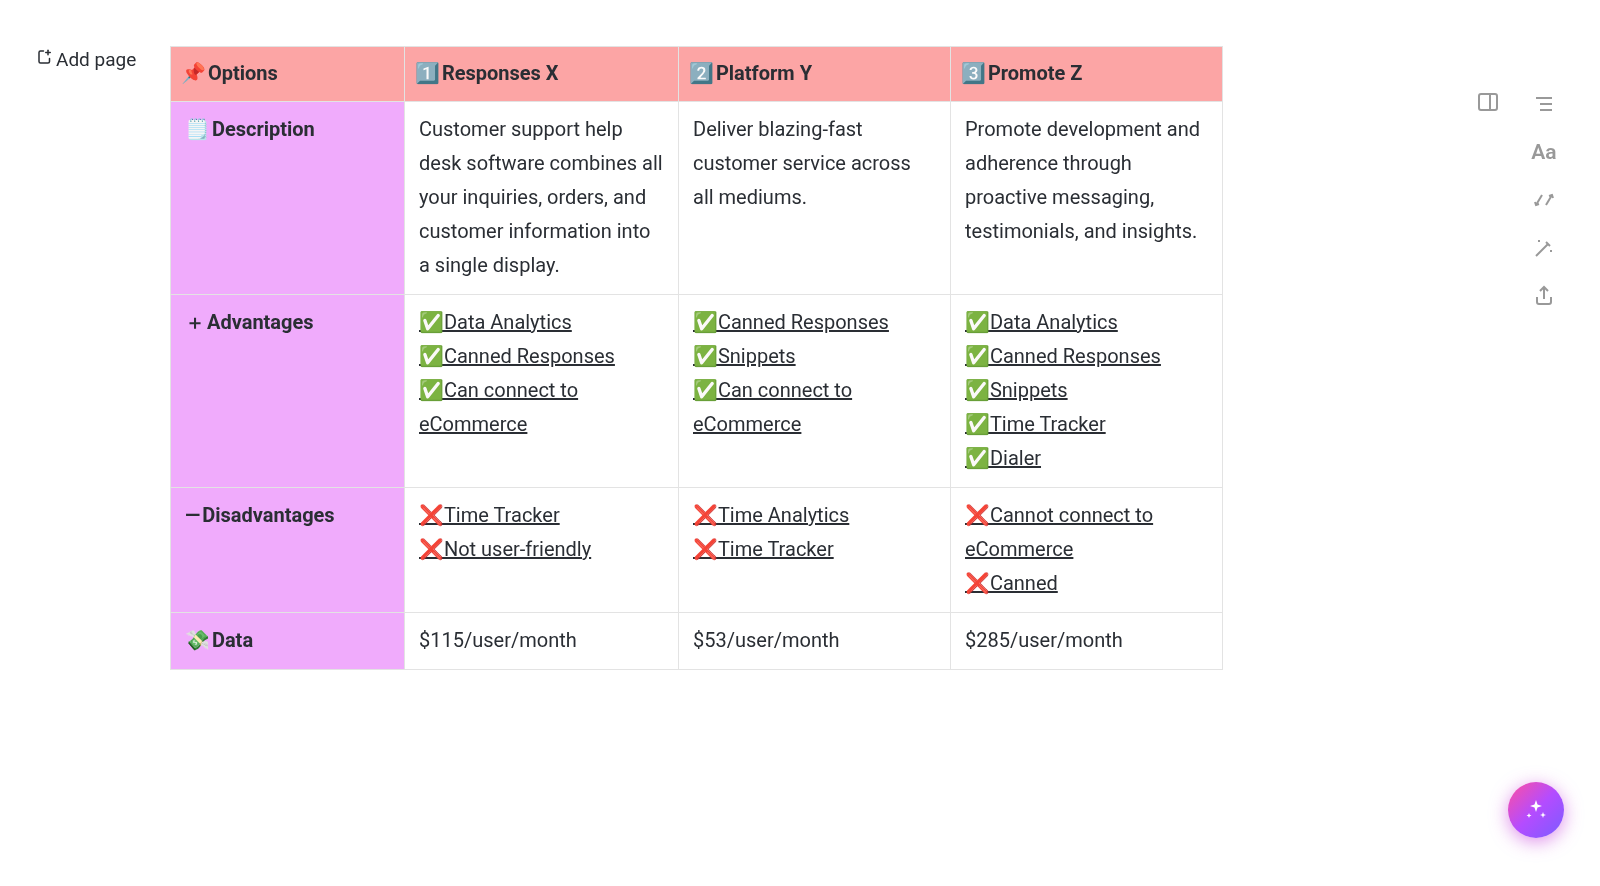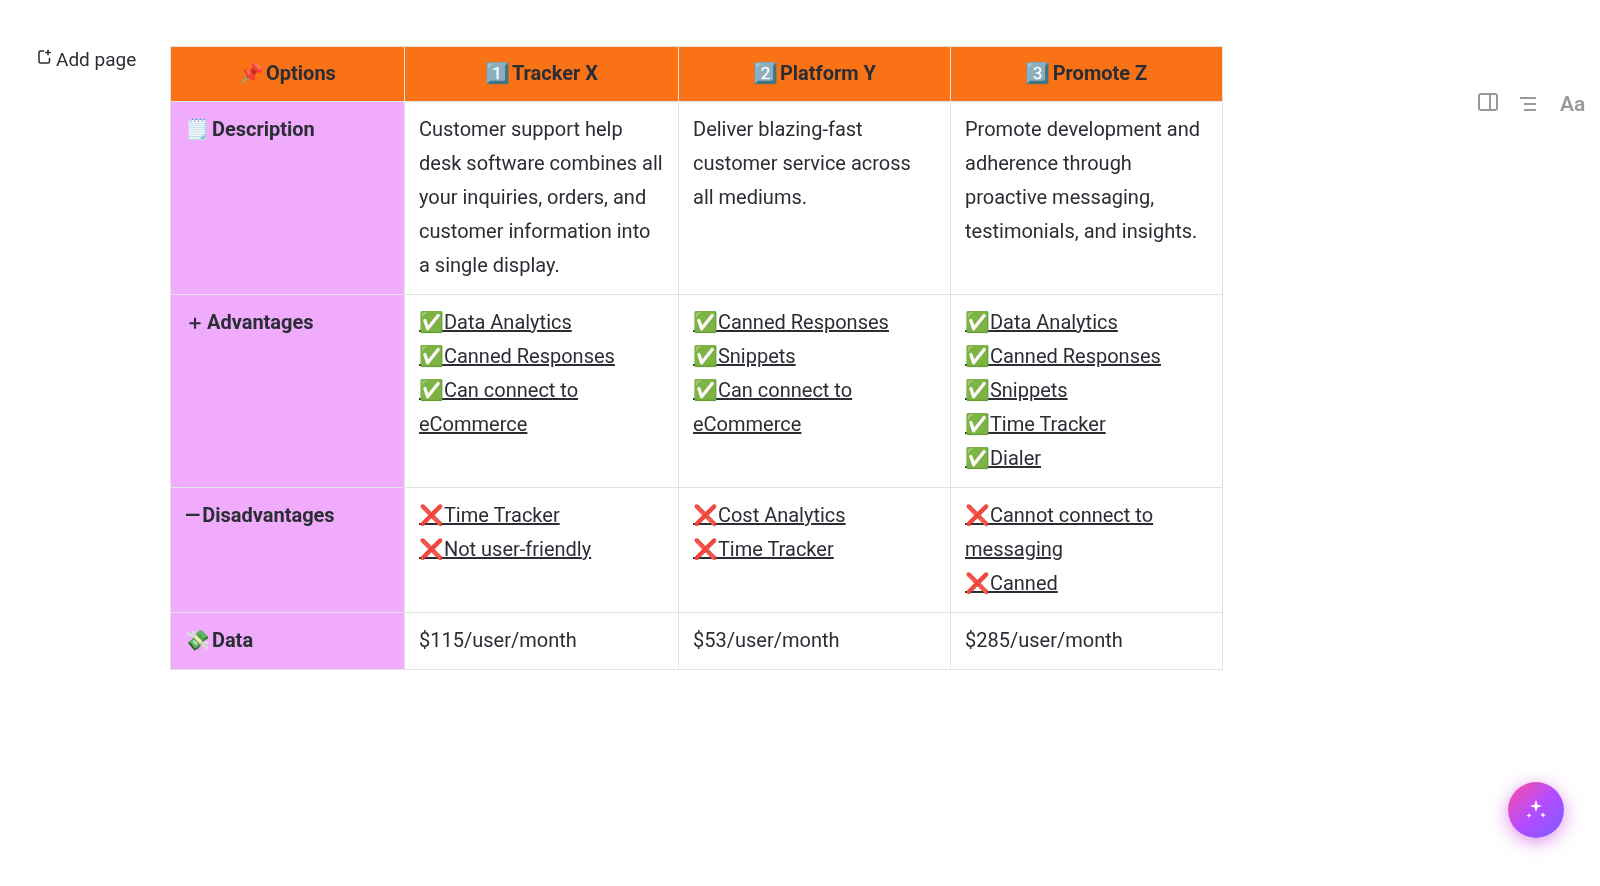--- a/index.html
+++ b/index.html
@@ -2,29 +2,29 @@
 <html><head>
 <meta charset="utf-8">
 <style>
   html,body{margin:0;padding:0;background:#fff;color:#2a2e34;font-family:-apple-system,BlinkMacSystemFont,"Segoe UI",Roboto,Helvetica,Arial,sans-serif;font-size:20px;}
   .page{width:1600px;height:886px;position:relative;box-sizing:border-box;overflow:hidden;}
   .add-page{position:absolute;top:48px;left:36px;display:flex;align-items:center;gap:2px;color:#2a2e34;font-size:19px;cursor:pointer;}
   .add-page svg{width:18px;height:18px;stroke:#2a2e34;}
   .table-wrap{position:absolute;top:46px;left:170px;}
   table{border-collapse:collapse;table-layout:fixed;}
   th,td{border:1px solid #e3e3e3;vertical-align:top;padding:10px 14px 12px;text-align:left;}
-  thead th{background:#f97316;font-weight:700;text-align:center;padding:14px 10px 16px;}
+  thead th{background:#fca5a5;font-weight:700;text-align:left;padding:14px 10px 16px;}
   tbody th{font-weight:700;background:#f0abfc;}
   .col0{width:234px;}
   .col1{width:274px;}
   .col2{width:272px;}
   .col3{width:272px;}
   td,tbody th{font-size:20px;line-height:1.7;}
   .icon-em{font-size:20px;margin-right:2px;}
-  .toolbar{position:absolute;top:90px;right:28px;width:56px;display:flex;flex-direction:row;align-items:center;gap:20px;}
+  .toolbar{position:absolute;top:90px;right:28px;width:56px;display:flex;flex-direction:column;align-items:center;gap:20px;}
   .toolbar .tb{width:28px;height:28px;display:flex;align-items:center;justify-content:center;cursor:pointer;}
   .toolbar .tb svg{width:24px;height:24px;fill:none;stroke:#999;stroke-width:2;}
   .toolbar .aa{color:#999;font-weight:600;font-size:21px;line-height:1;}
   .fab{position:absolute;right:36px;bottom:48px;width:56px;height:56px;border-radius:50%;background:linear-gradient(135deg,#ff4fa0 0%,#b44cff 50%,#7a5cff 100%);display:flex;align-items:center;justify-content:center;box-shadow:0 4px 18px rgba(200,70,220,0.6);cursor:pointer;}
   .fab svg{width:24px;height:24px;fill:#fff;}
   .adv div,.dis div{white-space:normal;text-decoration:underline;}
 </style>
 </head>
 <body>
 <div class="page">
@@ -47,21 +47,21 @@
           <col class="col1">
           <col class="col2">
           <col class="col3">
   </colgroup>
   <thead>
     <tr>
       <th>
         <span class="icon-em">📌</span><span>Options</span>
       </th>
       <th>
-        <span class="icon-em">1️⃣</span><span>Tracker X</span>
+        <span class="icon-em">1️⃣</span><span>Responses X</span>
       </th>
       <th>
         <span class="icon-em">2️⃣</span><span>Platform Y</span>
       </th>
       <th>
         <span class="icon-em">3️⃣</span><span>Promote Z</span>
       </th>
     </tr>
   </thead>
   <tbody>
@@ -97,25 +97,25 @@
     </tr>
     <tr>
       <th>
         <span class="icon-em" style="font-weight:700;">—</span><span>Disadvantages</span>
       </th>
       <td class="dis">
               <div>❌Time Tracker</div>
               <div>❌Not user-friendly</div>
             </td>
       <td class="dis">
-              <div>❌Cost Analytics</div>
+              <div>❌Time Analytics</div>
               <div>❌Time Tracker</div>
             </td>
       <td class="dis">
-              <div>❌Cannot connect to messaging</div>
+              <div>❌Cannot connect to eCommerce</div>
               <div>❌Canned</div>
             </td>
     </tr>
     <tr>
       <th>
         <span class="icon-em">💸</span><span>Data</span>
       </th>
       <td>$115/user/month</td>
       <td>$53/user/month</td>
       <td>$285/user/month</td>

